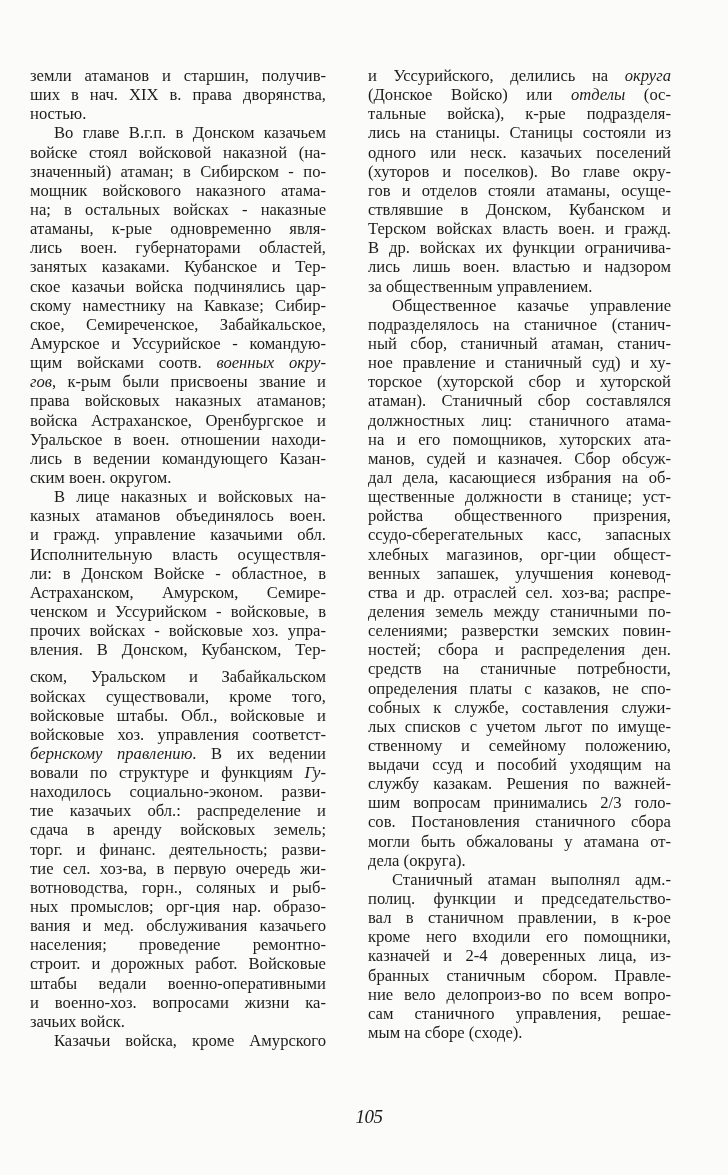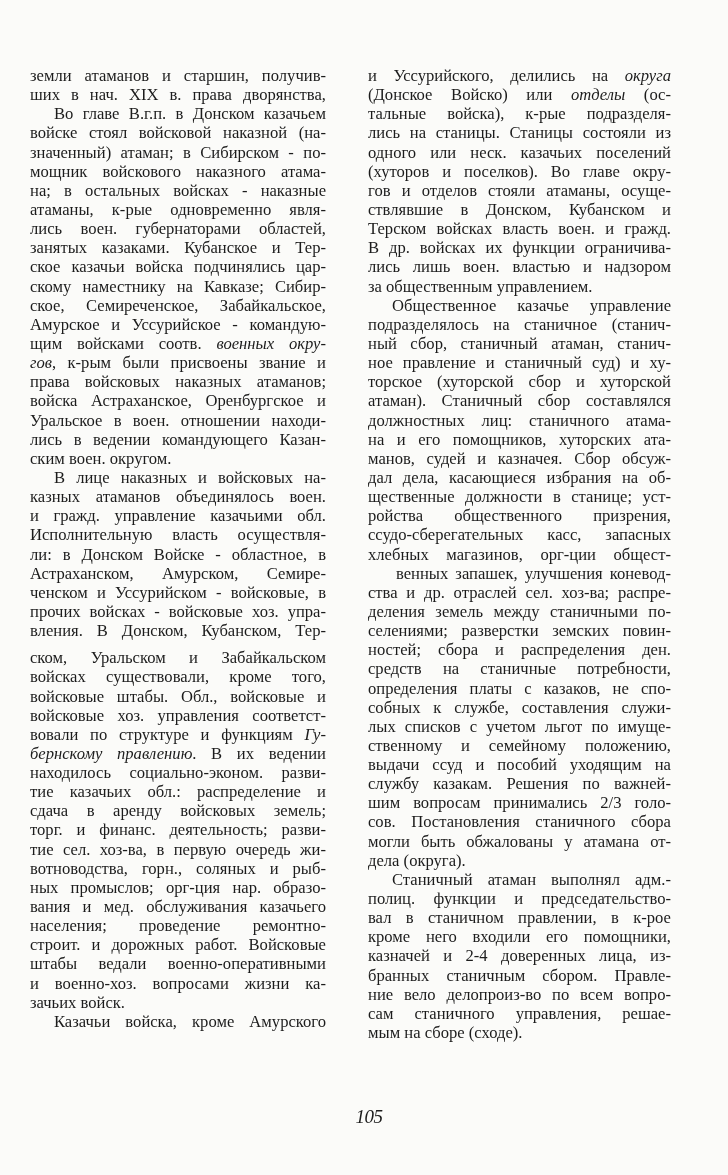--- a/index.html
+++ b/index.html
@@ -32,20 +32,21 @@
     letter-spacing: -0.5px; padding-left: 10px; box-sizing: border-box;
   }
 </style>
 </head>
 <body>
 
 <div class="page">
   <div class="column col-left" id="col-left">
       <span class="line" style="display: block;"><span style="white-space: nowrap;"><span>земли атаманов и старшин, получив-</span></span></span>
       <span class="line" style="display: block;"><span style="white-space: nowrap;"><span>ших в нач. XIX в. права дворянства,</span></span></span>
+      <span class="line last"><span>ностью.</span></span>
       <span class="line indent" style="display: block;"><span style="white-space: nowrap;"><span>Во главе В.г.п. в Донском казачьем</span></span></span>
       <span class="line" style="display: block;"><span style="white-space: nowrap;"><span>войске стоял войсковой наказной (на-</span></span></span>
       <span class="line" style="display: block;"><span style="white-space: nowrap;"><span>значенный) атаман; в Сибирском - по-</span></span></span>
       <span class="line" style="display: block;"><span style="white-space: nowrap;"><span>мощник войскового наказного атама-</span></span></span>
       <span class="line" style="display: block;"><span style="white-space: nowrap;"><span>на; в остальных войсках - наказные</span></span></span>
       <span class="line" style="display: block;"><span style="white-space: nowrap;"><span>атаманы, к-рые одновременно явля-</span></span></span>
       <span class="line" style="display: block;"><span style="white-space: nowrap;"><span>лись воен. губернаторами областей,</span></span></span>
       <span class="line" style="display: block;"><span style="white-space: nowrap;"><span>занятых казаками. Кубанское и Тер-</span></span></span>
       <span class="line" style="display: block;"><span style="white-space: nowrap;"><span>ское казачьи войска подчинялись цар-</span></span></span>
       <span class="line" style="display: block;"><span style="white-space: nowrap;"><span>скому наместнику на Кавказе; Сибир-</span></span></span>
@@ -64,22 +65,22 @@
       <span class="line" style="display: block;"><span style="white-space: nowrap;"><span>Исполнительную власть осуществля-</span></span></span>
       <span class="line" style="display: block;"><span style="white-space: nowrap;"><span>ли: в Донском Войске - областное, в</span></span></span>
       <span class="line" style="display: block;"><span style="white-space: nowrap;"><span>Астраханском, Амурском, Семире-</span></span></span>
       <span class="line" style="display: block;"><span style="white-space: nowrap;"><span>ченском и Уссурийском - войсковые, в</span></span></span>
       <span class="line" style="display: block;"><span style="white-space: nowrap;"><span>прочих войсках - войсковые хоз. упра-</span></span></span>
       <span class="line" style="display: block;"><span style="white-space: nowrap;"><span>вления. В Донском, Кубанском, Тер-</span></span></span>
       <span class="line" style="display: block; margin-top: 8px;"><span style="white-space: nowrap;"><span>ском, Уральском и Забайкальском</span></span></span>
       <span class="line" style="display: block;"><span style="white-space: nowrap;"><span>войсках существовали, кроме того,</span></span></span>
       <span class="line" style="display: block;"><span style="white-space: nowrap;"><span>войсковые штабы. Обл., войсковые и</span></span></span>
       <span class="line" style="display: block;"><span style="white-space: nowrap;"><span>войсковые хоз. управления соответст-</span></span></span>
+      <span class="line" style="display: block;"><span style="white-space: nowrap; letter-spacing: -0.000473485px;"><span class="it">бернскому правлению</span><span>. В их ведении</span></span></span>
       <span class="line" style="display: block;"><span style="white-space: nowrap;"><span>вовали по структуре и функциям </span><span class="it">Гу-</span></span></span>
-      <span class="line" style="display: block;"><span style="white-space: nowrap; letter-spacing: -0.000473485px;"><span class="it">бернскому правлению</span><span>. В их ведении</span></span></span>
       <span class="line" style="display: block;"><span style="white-space: nowrap;"><span>находилось социально-эконом. разви-</span></span></span>
       <span class="line" style="display: block;"><span style="white-space: nowrap;"><span>тие казачьих обл.: распределение и</span></span></span>
       <span class="line" style="display: block;"><span style="white-space: nowrap;"><span>сдача в аренду войсковых земель;</span></span></span>
       <span class="line" style="display: block;"><span style="white-space: nowrap;"><span>торг. и финанс. деятельность; разви-</span></span></span>
       <span class="line" style="display: block;"><span style="white-space: nowrap;"><span>тие сел. хоз-ва, в первую очередь жи-</span></span></span>
       <span class="line" style="display: block;"><span style="white-space: nowrap;"><span>вотноводства, горн., соляных и рыб-</span></span></span>
       <span class="line" style="display: block;"><span style="white-space: nowrap;"><span>ных промыслов; орг-ция нар. образо-</span></span></span>
       <span class="line" style="display: block;"><span style="white-space: nowrap;"><span>вания и мед. обслуживания казачьего</span></span></span>
       <span class="line" style="display: block;"><span style="white-space: nowrap;"><span>населения; проведение ремонтно-</span></span></span>
       <span class="line" style="display: block;"><span style="white-space: nowrap;"><span>строит. и дорожных работ. Войсковые</span></span></span>
@@ -108,21 +109,21 @@
       <span class="line" style="display: block;"><span style="white-space: nowrap;"><span>торское (хуторской сбор и хуторской</span></span></span>
       <span class="line" style="display: block;"><span style="white-space: nowrap;"><span>атаман). Станичный сбор составлялся</span></span></span>
       <span class="line" style="display: block;"><span style="white-space: nowrap;"><span>должностных лиц: станичного атама-</span></span></span>
       <span class="line" style="display: block;"><span style="white-space: nowrap;"><span>на и его помощников, хуторских ата-</span></span></span>
       <span class="line" style="display: block;"><span style="white-space: nowrap;"><span>манов, судей и казначея. Сбор обсуж-</span></span></span>
       <span class="line" style="display: block;"><span style="white-space: nowrap;"><span>дал дела, касающиеся избрания на об-</span></span></span>
       <span class="line" style="display: block;"><span style="white-space: nowrap;"><span>щественные должности в станице; уст-</span></span></span>
       <span class="line" style="display: block;"><span style="white-space: nowrap;"><span>ройства общественного призрения,</span></span></span>
       <span class="line" style="display: block;"><span style="white-space: nowrap;"><span>ссудо-сберегательных касс, запасных</span></span></span>
       <span class="line" style="display: block;"><span style="white-space: nowrap;"><span>хлебных магазинов, орг-ции общест-</span></span></span>
-      <span class="line" style="display: block;"><span style="white-space: nowrap; margin-left: 28px;"><span>венных запашек, улучшения коневод-</span></span></span>
+      <span class="line" style="display: block;"><span style="white-space: nowrap;"><span>венных запашек, улучшения коневод-</span></span></span>
       <span class="line" style="display: block;"><span style="white-space: nowrap;"><span>ства и др. отраслей сел. хоз-ва; распре-</span></span></span>
       <span class="line" style="display: block;"><span style="white-space: nowrap;"><span>деления земель между станичными по-</span></span></span>
       <span class="line" style="display: block;"><span style="white-space: nowrap;"><span>селениями; разверстки земских повин-</span></span></span>
       <span class="line" style="display: block;"><span style="white-space: nowrap;"><span>ностей; сбора и распределения ден.</span></span></span>
       <span class="line" style="display: block;"><span style="white-space: nowrap;"><span>средств на станичные потребности,</span></span></span>
       <span class="line" style="display: block;"><span style="white-space: nowrap;"><span>определения платы с казаков, не спо-</span></span></span>
       <span class="line" style="display: block;"><span style="white-space: nowrap;"><span>собных к службе, составления служи-</span></span></span>
       <span class="line" style="display: block;"><span style="white-space: nowrap;"><span>лых списков с учетом льгот по имуще-</span></span></span>
       <span class="line" style="display: block;"><span style="white-space: nowrap;"><span>ственному и семейному положению,</span></span></span>
       <span class="line" style="display: block;"><span style="white-space: nowrap;"><span>выдачи ссуд и пособий уходящим на</span></span></span>

